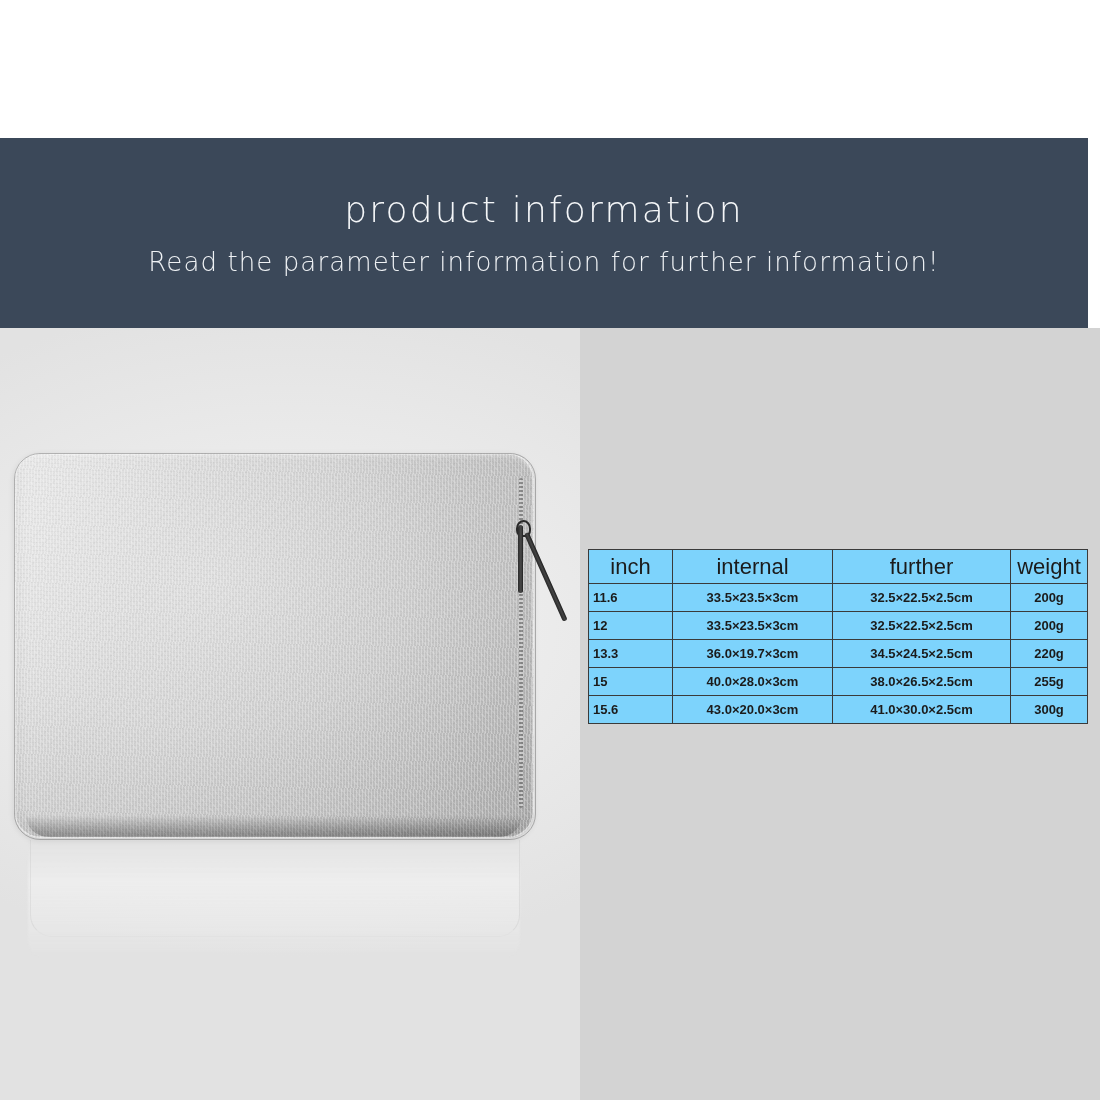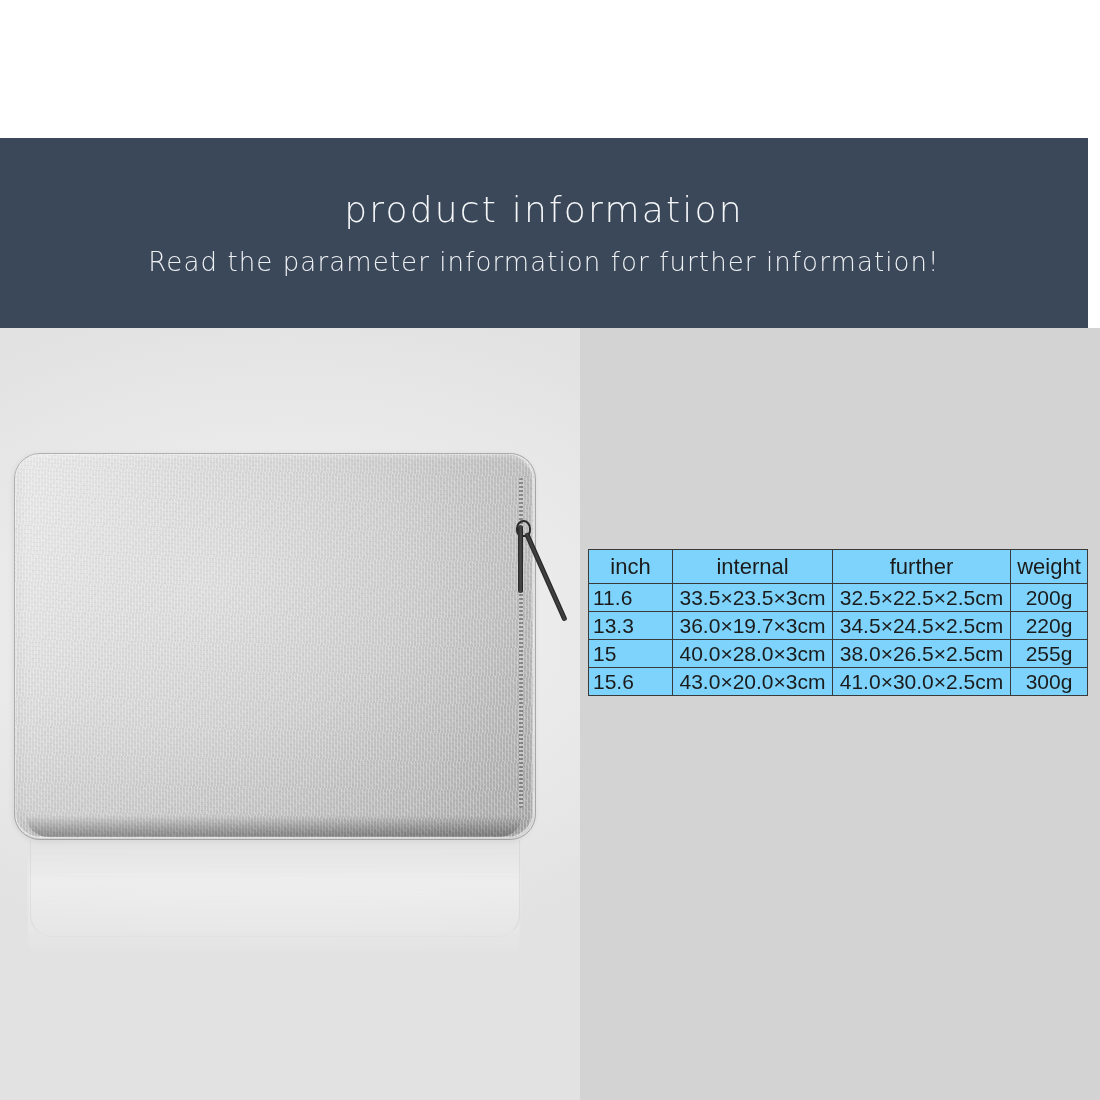--- a/index.html
+++ b/index.html
@@ -230,22 +230,22 @@
     background: #7dd3fc;
   }
   table.spec-table th {
     height: 33px;
     font-size: 22px;
     font-weight: 400;
     text-align: center;
   }
   table.spec-table td {
     height: 27px;
-    font-size: 21px;
-    font-weight: 400;
+    font-size: 13px;
+    font-weight: 700;
     text-align: center;
     margin-top: 15px;
   }
   table.spec-table td.col-inch {
     text-align: left;
     padding-left: 4px;
   }
   col.c-inch   { width: 84px; }
   col.c-ext    { width: 160px; }
   col.c-int    { width: 178px; }
@@ -296,20 +296,26 @@
         </tr>
       </thead>
       <tbody>
         <tr>
           <td class="col-inch">11.6</td>
           <td>33.5×23.5×3cm</td>
           <td>32.5×22.5×2.5cm</td>
           <td>200g</td>
         </tr>
         <tr>
+          <td class="col-inch">12</td>
+          <td>33.5×23.5×3cm</td>
+          <td>32.5×22.5×2.5cm</td>
+          <td>200g</td>
+        </tr>
+        <tr>
           <td class="col-inch">13.3</td>
           <td>36.0×19.7×3cm</td>
           <td>34.5×24.5×2.5cm</td>
           <td>220g</td>
         </tr>
         <tr>
           <td class="col-inch">15</td>
           <td>40.0×28.0×3cm</td>
           <td>38.0×26.5×2.5cm</td>
           <td>255g</td>

